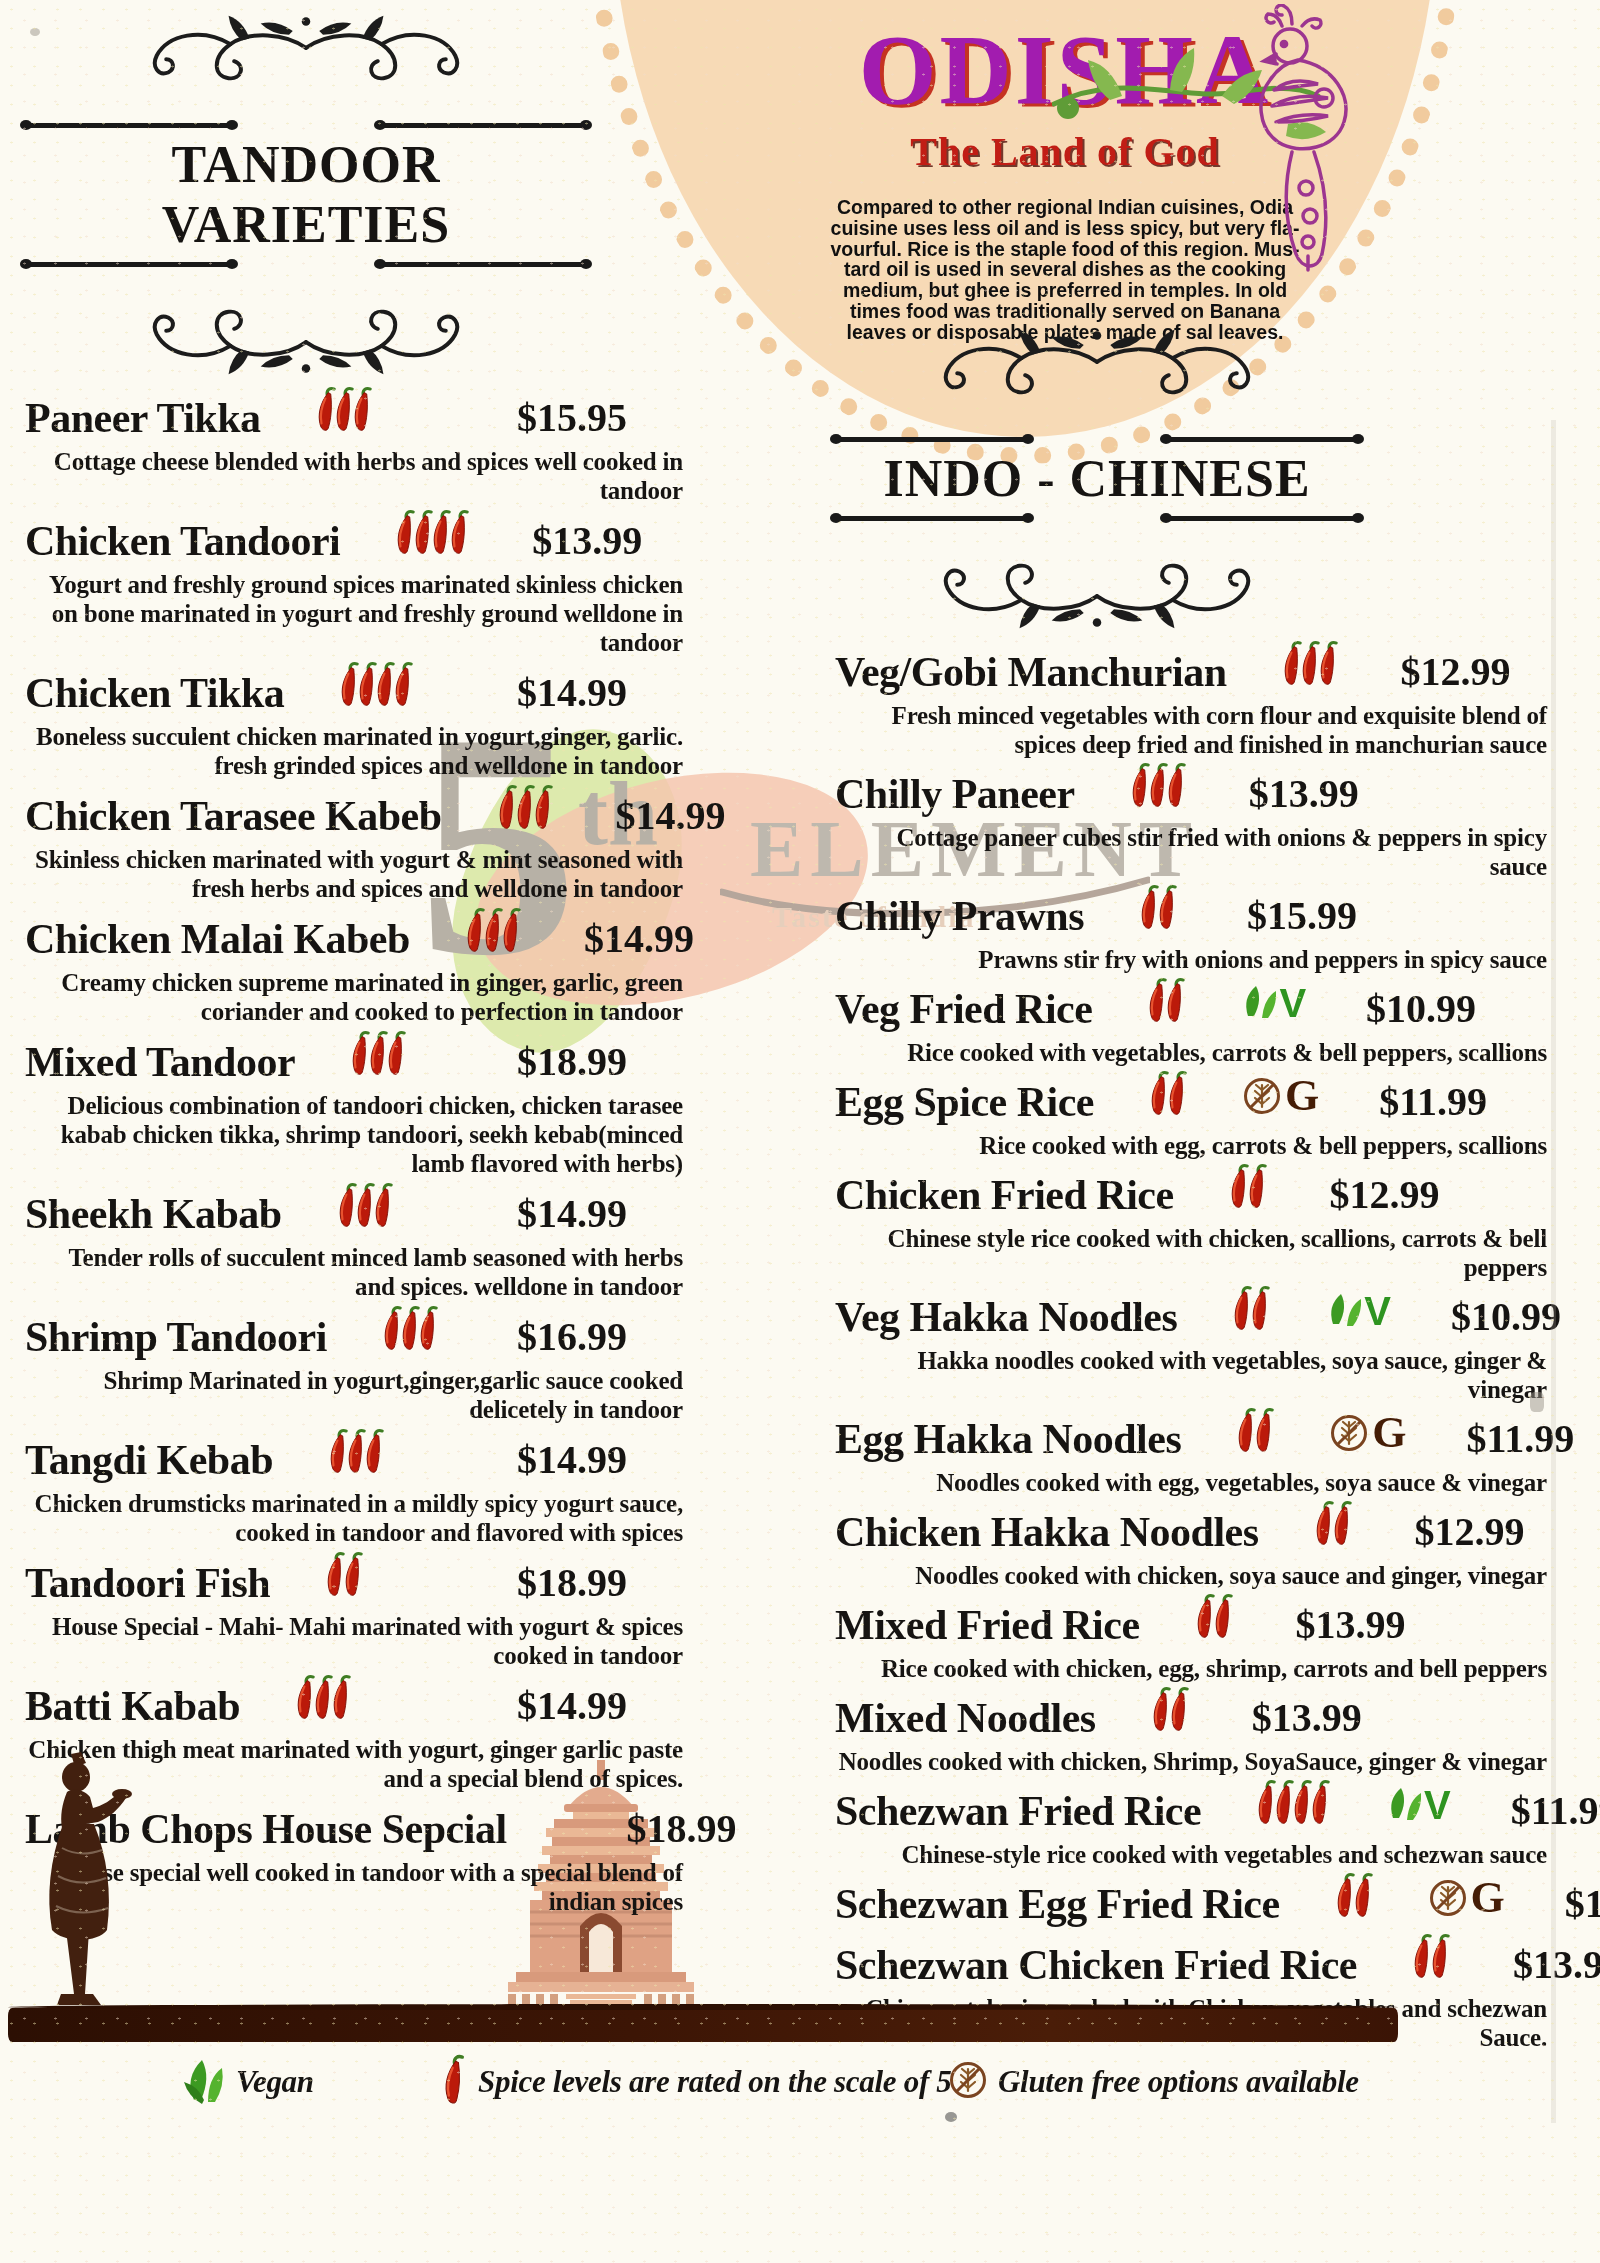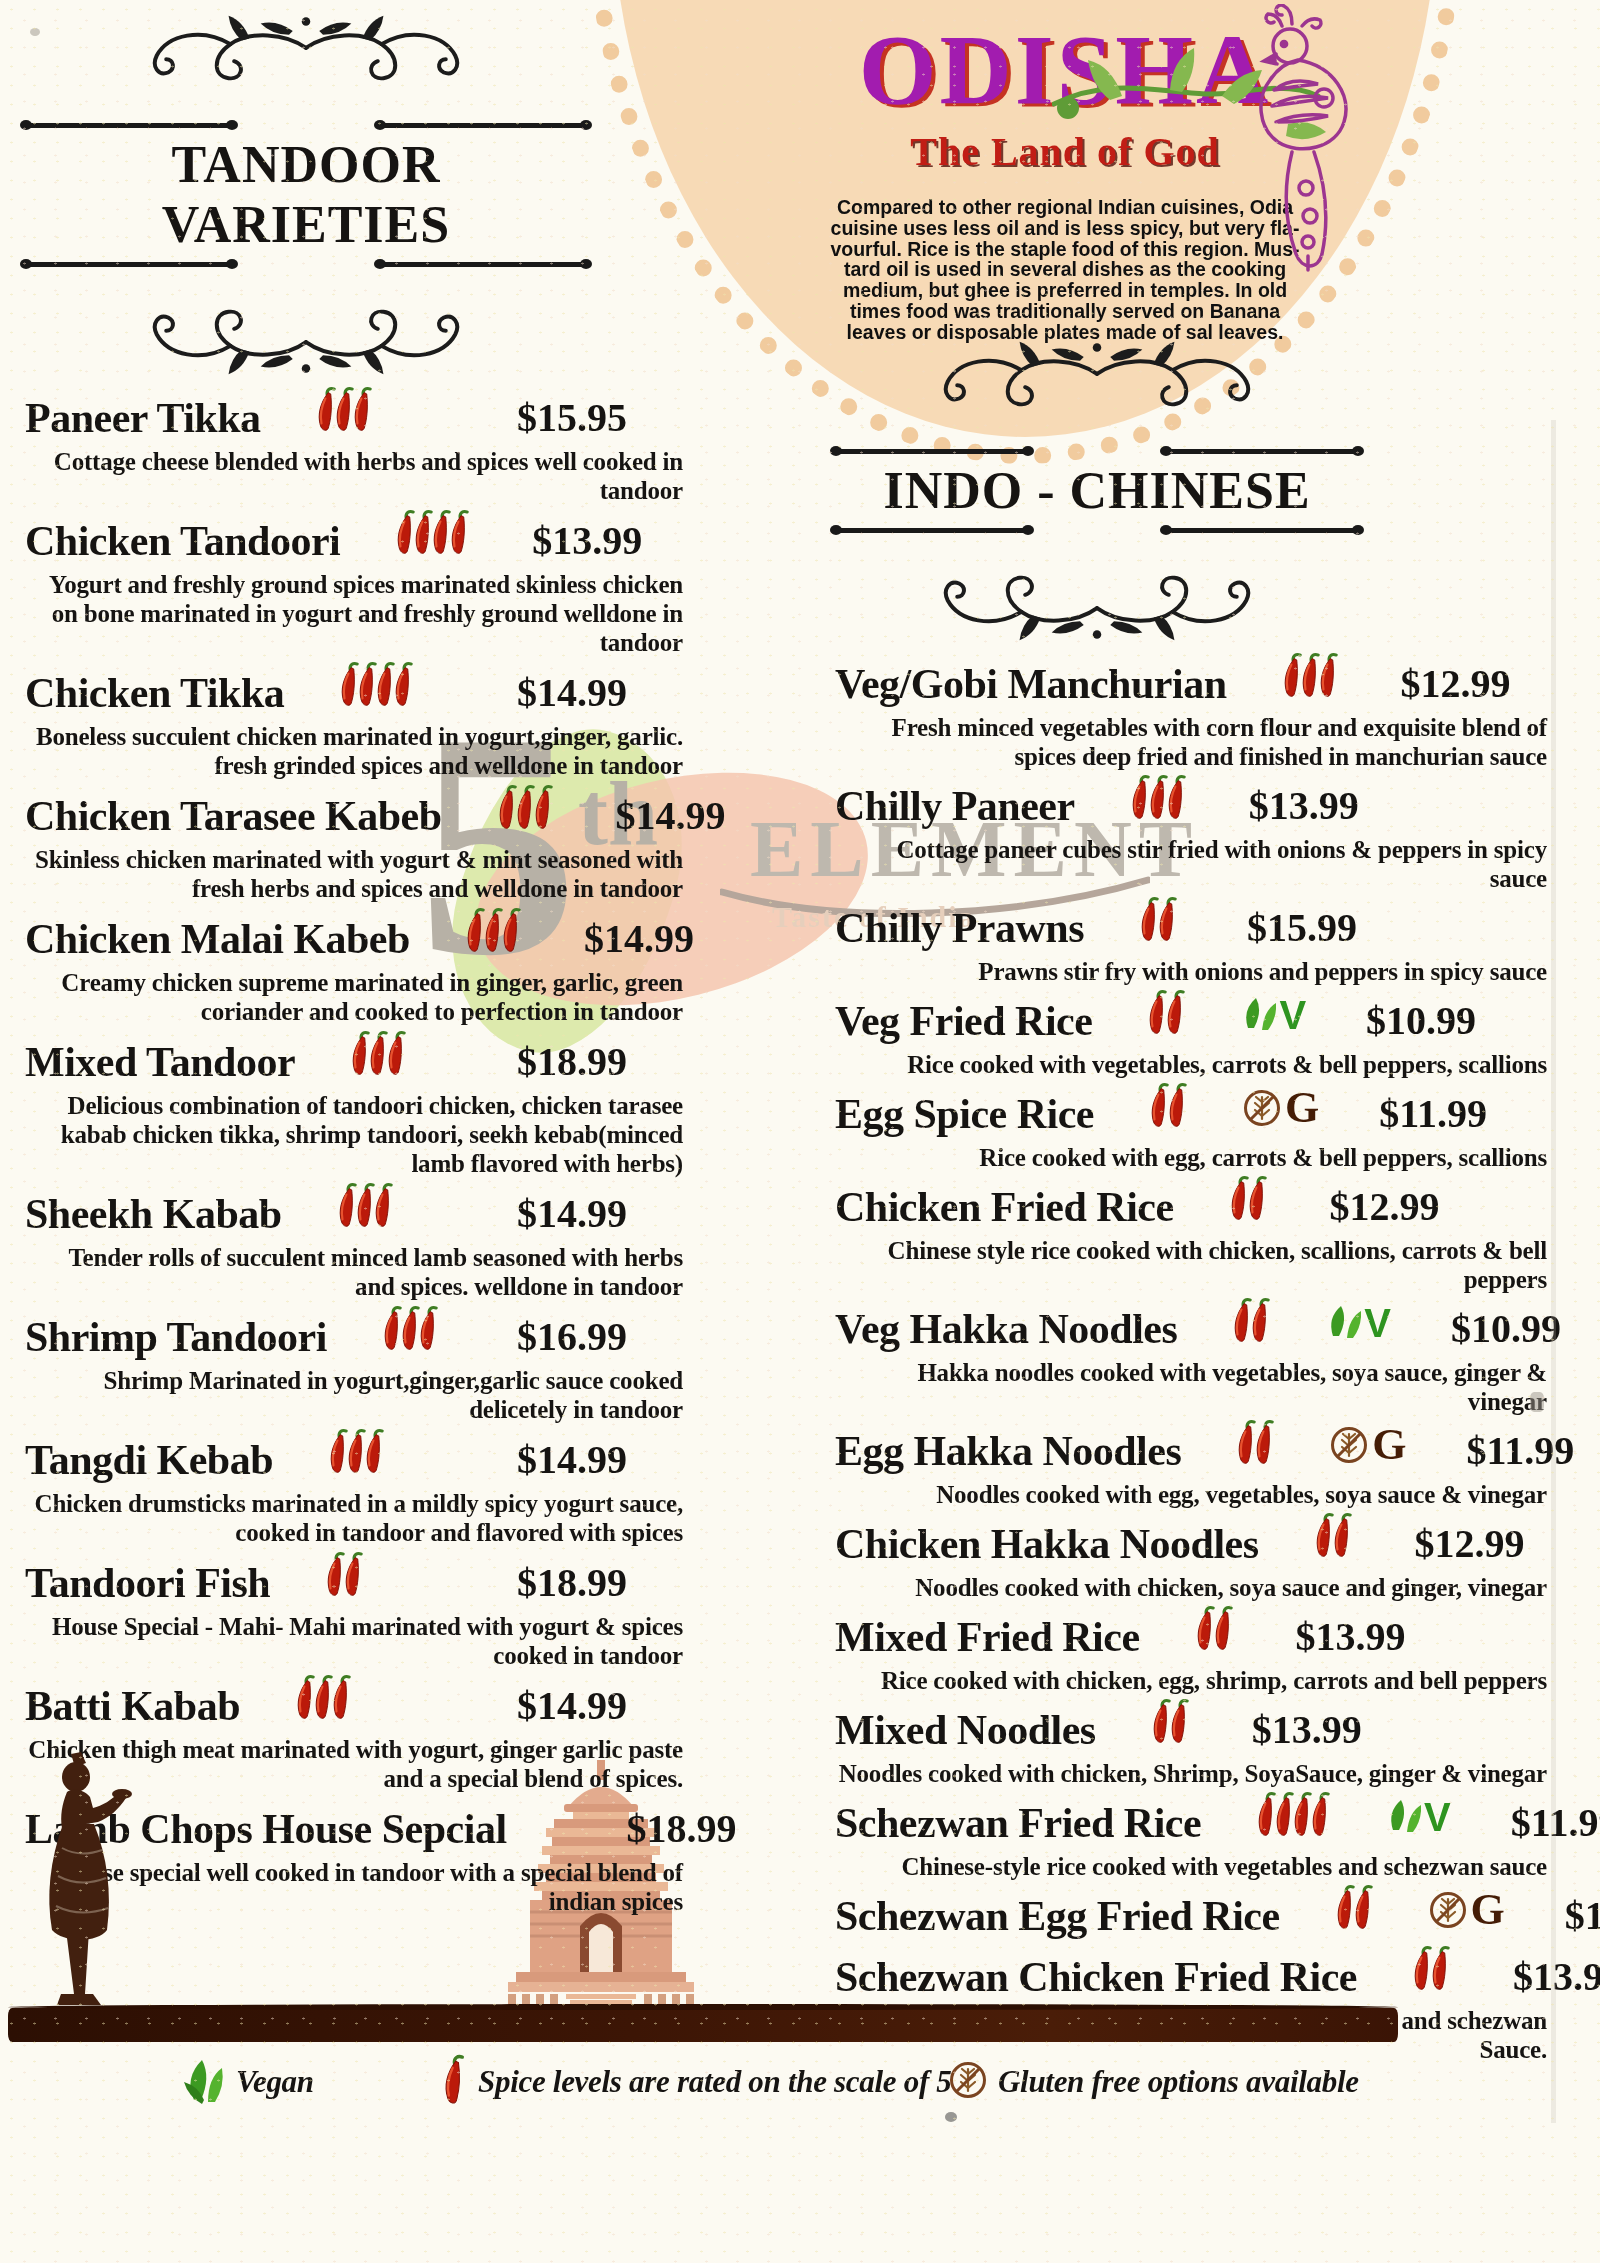--- a/index.html
+++ b/index.html
@@ -29,21 +29,21 @@
   .wm-ellipse{position:absolute;left:52px;top:38px;width:400px;height:218px;background:#f1a787;border-radius:50%;transform:rotate(-14deg);opacity:.85;}
   .wm-five{position:absolute;left:-2px;top:-58px;font-size:320px;line-height:1;font-weight:bold;color:#8e8578;}
   .wm-five sup{font-size:90px;color:#8e8578;}
   .wm-word{position:absolute;left:330px;top:62px;font-size:80px;font-weight:bold;letter-spacing:7px;color:#999085;}
   .wm-swoosh{position:absolute;left:300px;top:132px;}
   .wm-tag{position:absolute;left:352px;top:158px;font-size:30px;font-weight:bold;color:#d9b69c;letter-spacing:2px;}
 
   
   .col{position:absolute;z-index:2;}
   .col-left{left:25px;top:12px;width:658px;}
-  .col-right{left:835px;top:338px;width:724px;}
+  .col-right{left:835px;top:326px;width:724px;}
   .header-block{margin-bottom:14px;}
   .col-left .header-block{width:562px;}
   .col-right .header-block{width:524px;}
   .h-orn{display:flex;justify-content:center;}
   .h-orn svg{display:block;}
   .orn-flip svg{transform:scaleY(-1);}
   .h-rules{display:flex;justify-content:space-between;margin:7px 0;}
   .h-rule{position:relative;height:5px;background:#191919;border-radius:3px;flex:0 0 37%;}
   .h-rule::before,.h-rule::after{content:"";position:absolute;top:-3px;width:12px;height:10px;border-radius:50%;background:#191919;}
   .h-rule::before{left:-5px;}

